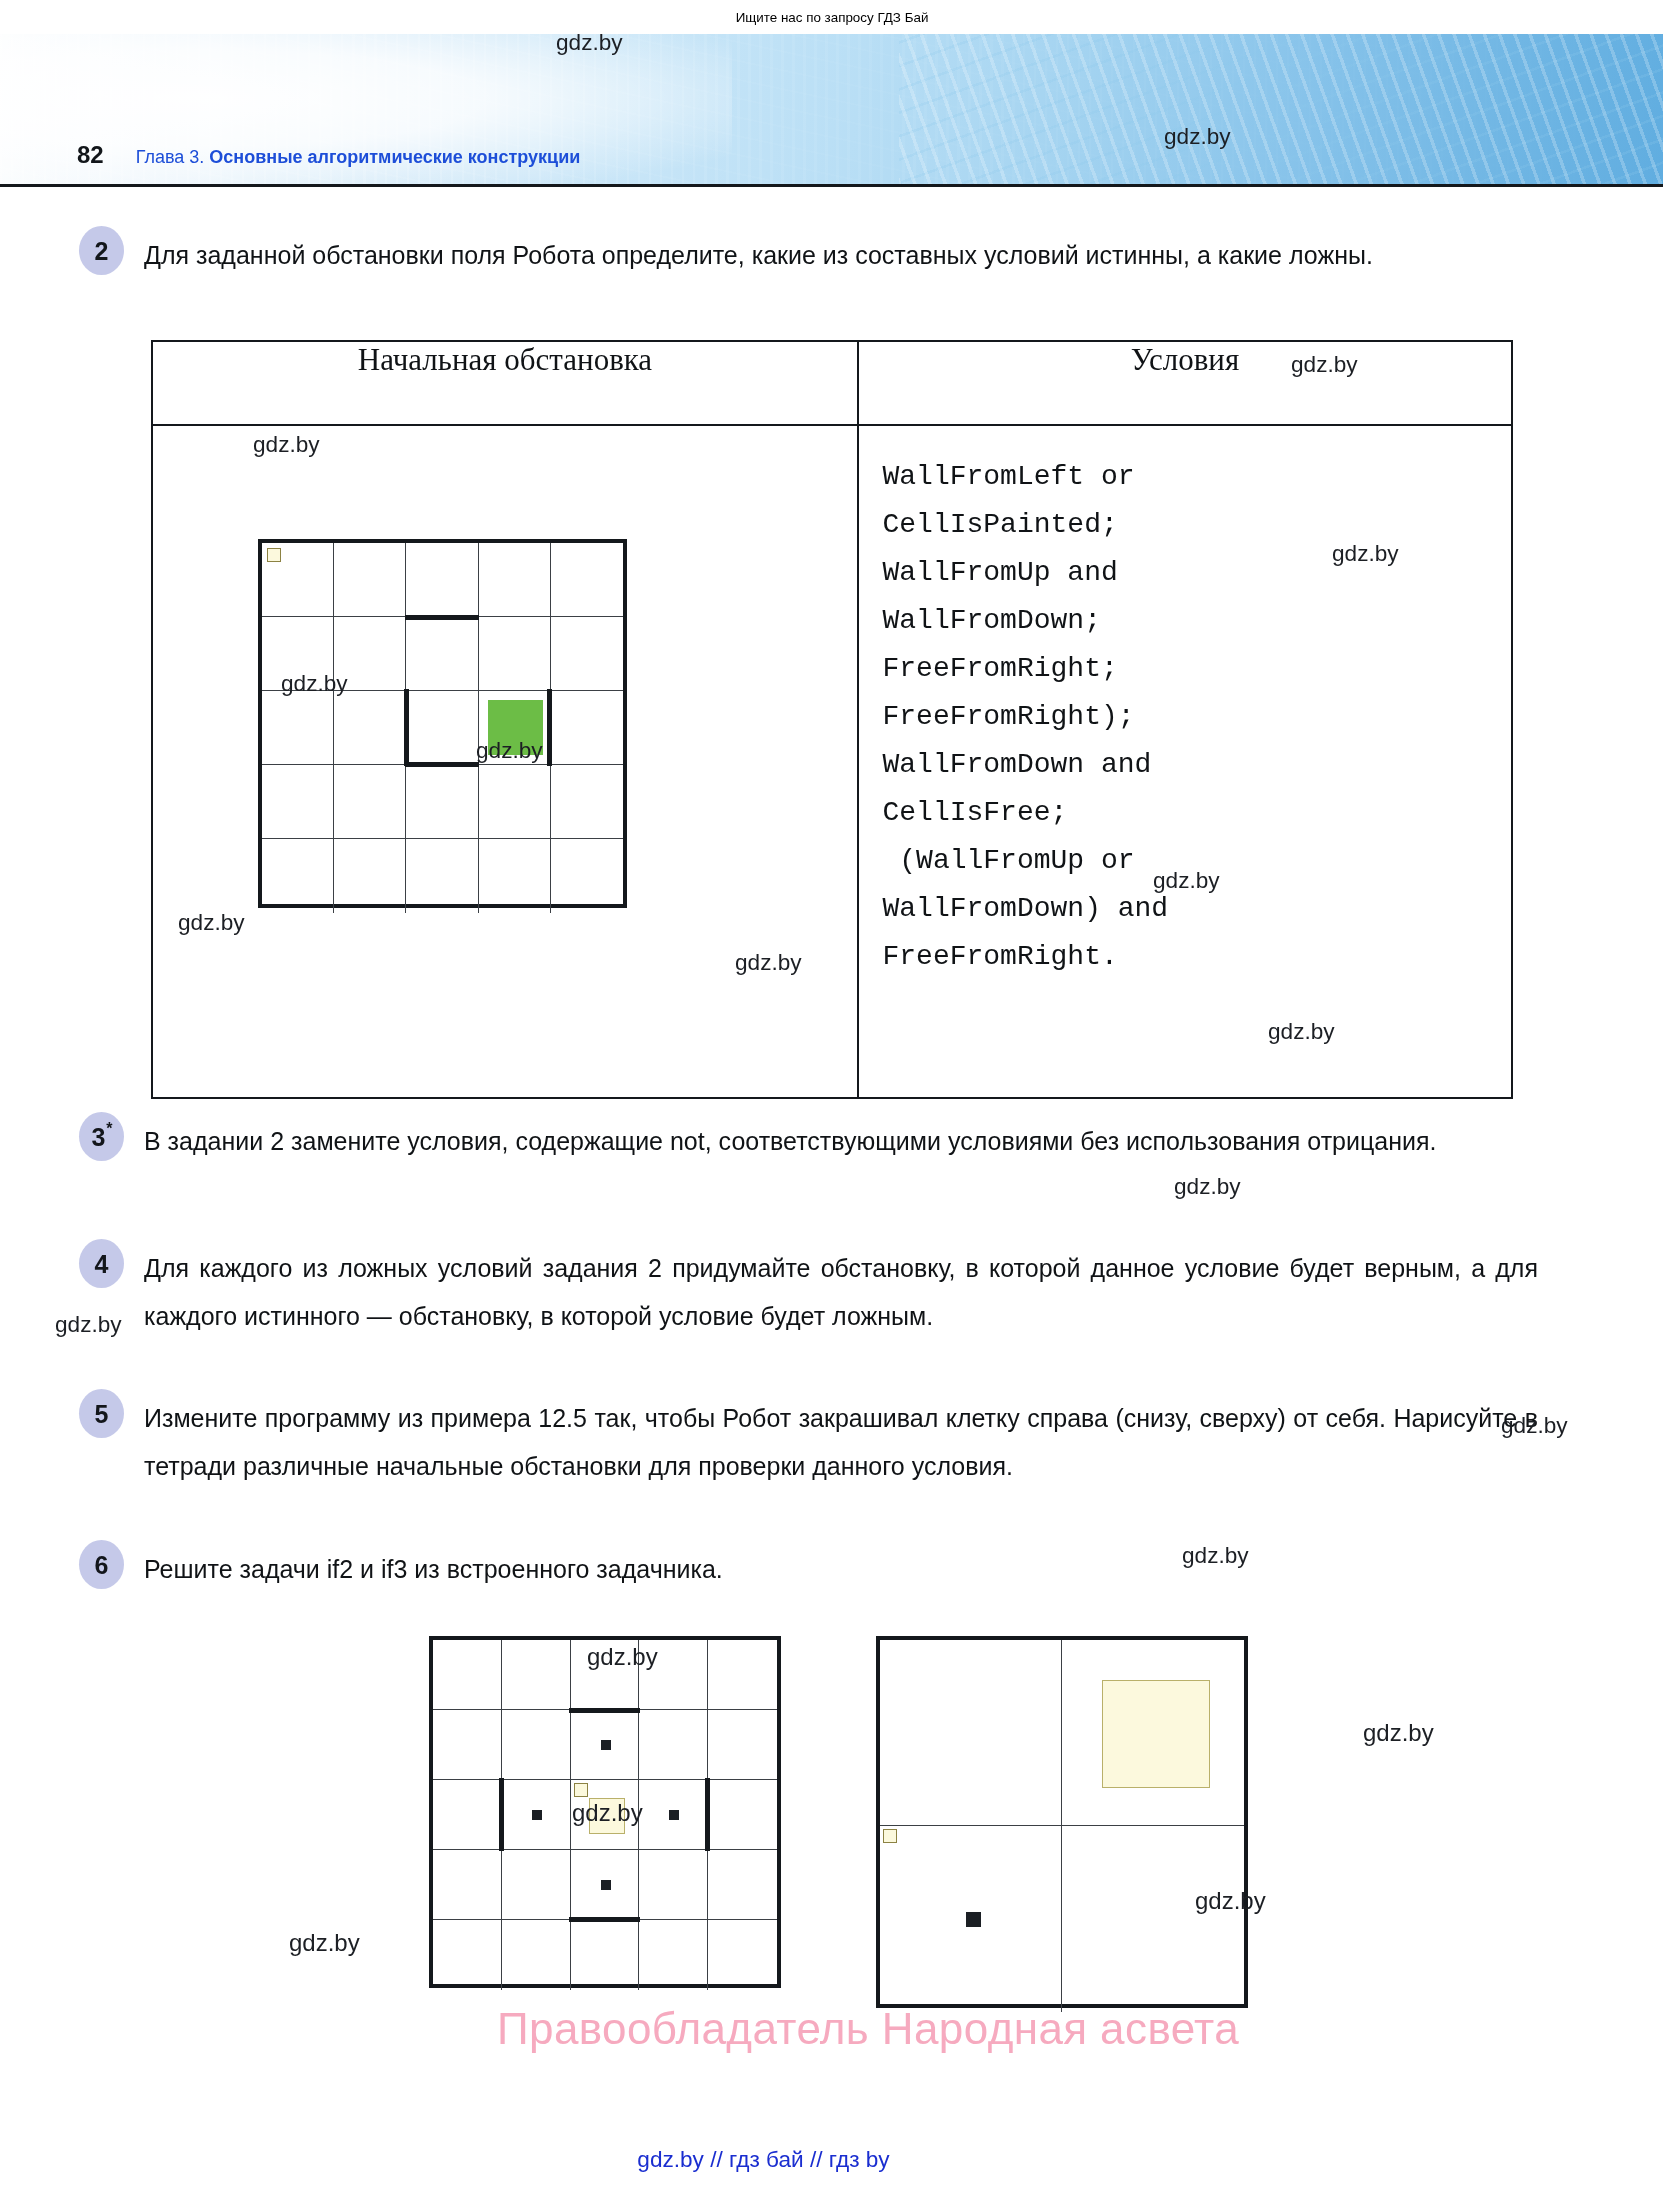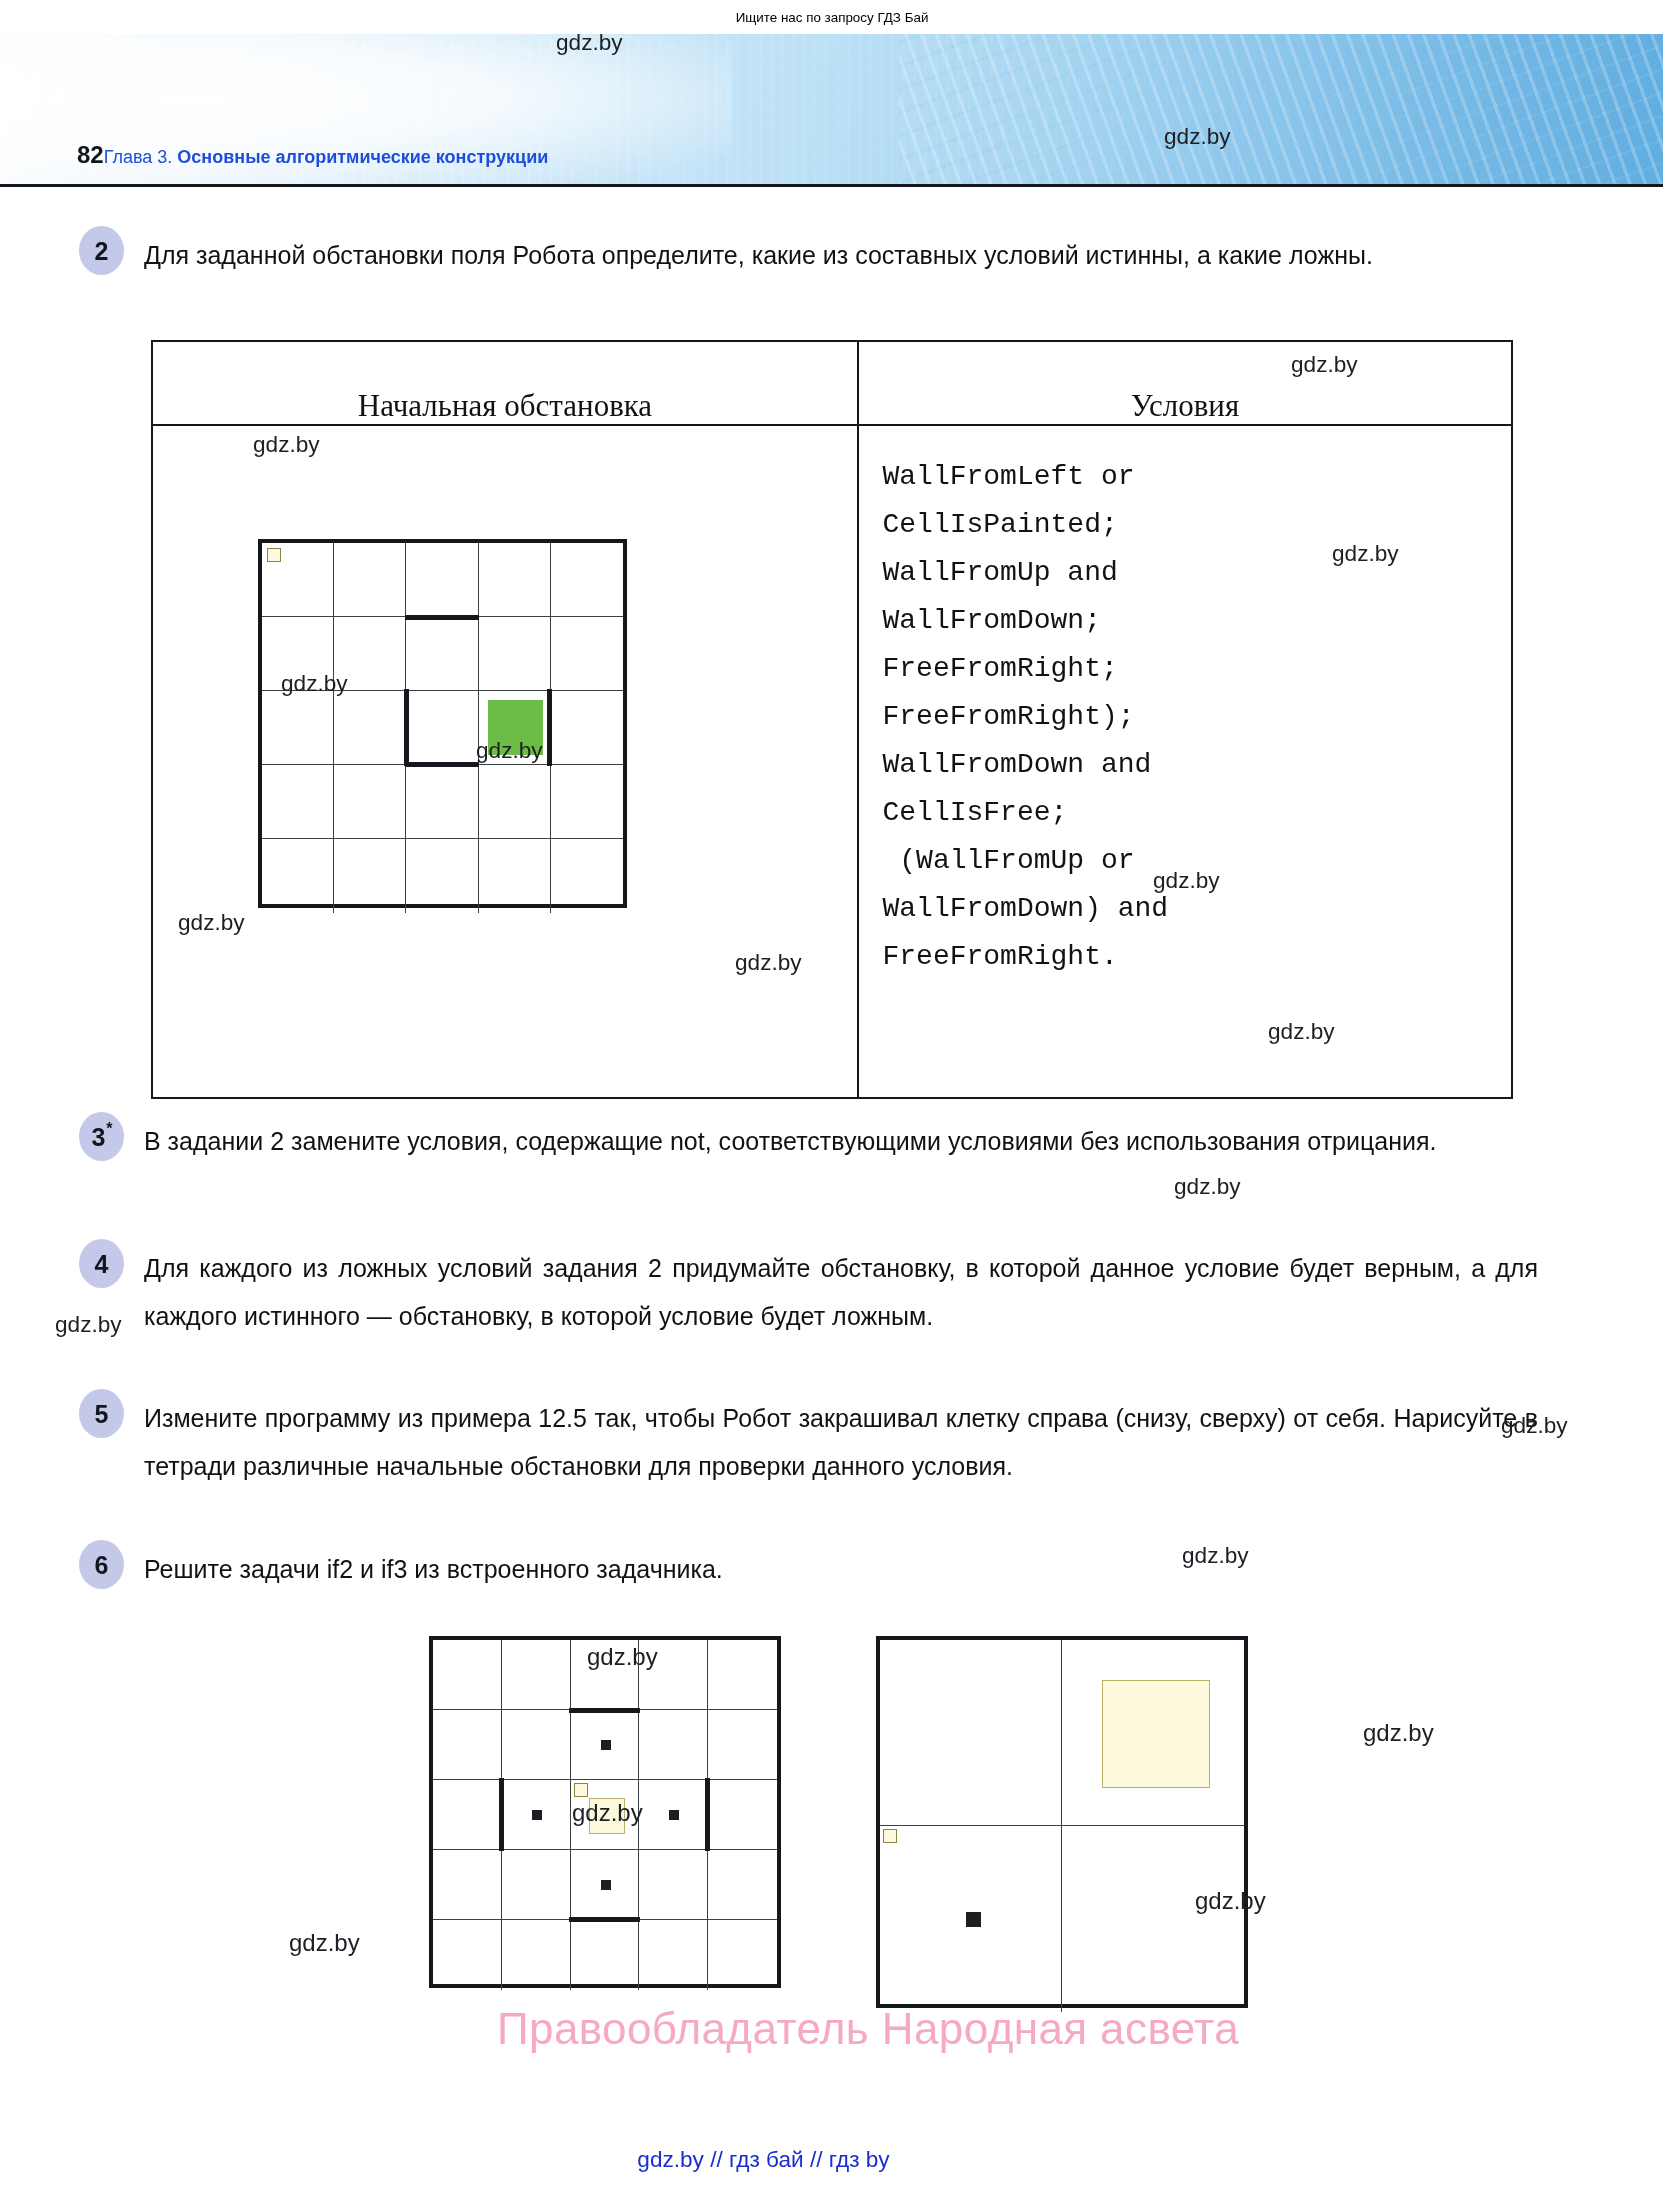--- a/index.html
+++ b/index.html
@@ -61,21 +61,21 @@
         rgba(140,200,235,.22) 0px,rgba(140,200,235,.22) 2.5px,
         rgba(255,255,255,0) 2.5px,rgba(255,255,255,0) 22px);
   }
   .banner-rule{
     position:absolute;left:0;top:184px;width:1664px;height:3.4px;background:#14181c;
   }
 
   
   .runhead{
     position:absolute;left:77px;top:141px;
-    display:flex;align-items:baseline;gap:0;z-index:6;
+    display:flex;align-items:baseline;gap:32px;z-index:6;
     white-space:nowrap;
   }
   .runhead-page{font-size:24px;font-weight:bold;color:#12161a;}
   .runhead-chapter{font-size:18px;color:#1d4ed8;}
   .runhead-chapter b{font-weight:bold;}
 
   
   .task{position:absolute;left:0;width:1664px;}
   .task-body{
     position:relative;
@@ -100,21 +100,21 @@
   .tbl{
     position:absolute;left:151px;top:340px;
     width:1362px;height:759px;
     border:2.5px solid #14181c;
     box-sizing:border-box;
   }
   .tbl-head{
     display:flex;height:82px;border-bottom:2.5px solid #14181c;
   }
   .tbl-head .cell{
-    display:flex;align-items:flex-end;justify-content:center;
+    display:flex;align-items:flex-start;justify-content:center;
     font-family:"Liberation Serif", serif;
     font-size:31px;color:#101316;position:relative;
   }
   .tbl-head .cell.left{width:704px;border-right:2.5px solid #14181c;}
   .tbl-head .cell.right{flex:1;}
   .tbl-body{display:flex;height:672px;}
   .tbl-body .cell.left{
     width:704px;border-right:2.5px solid #14181c;position:relative;
   }
   .tbl-body .cell.right{flex:1;position:relative;padding:27px 0 0 23.5px;box-sizing:border-box;}

